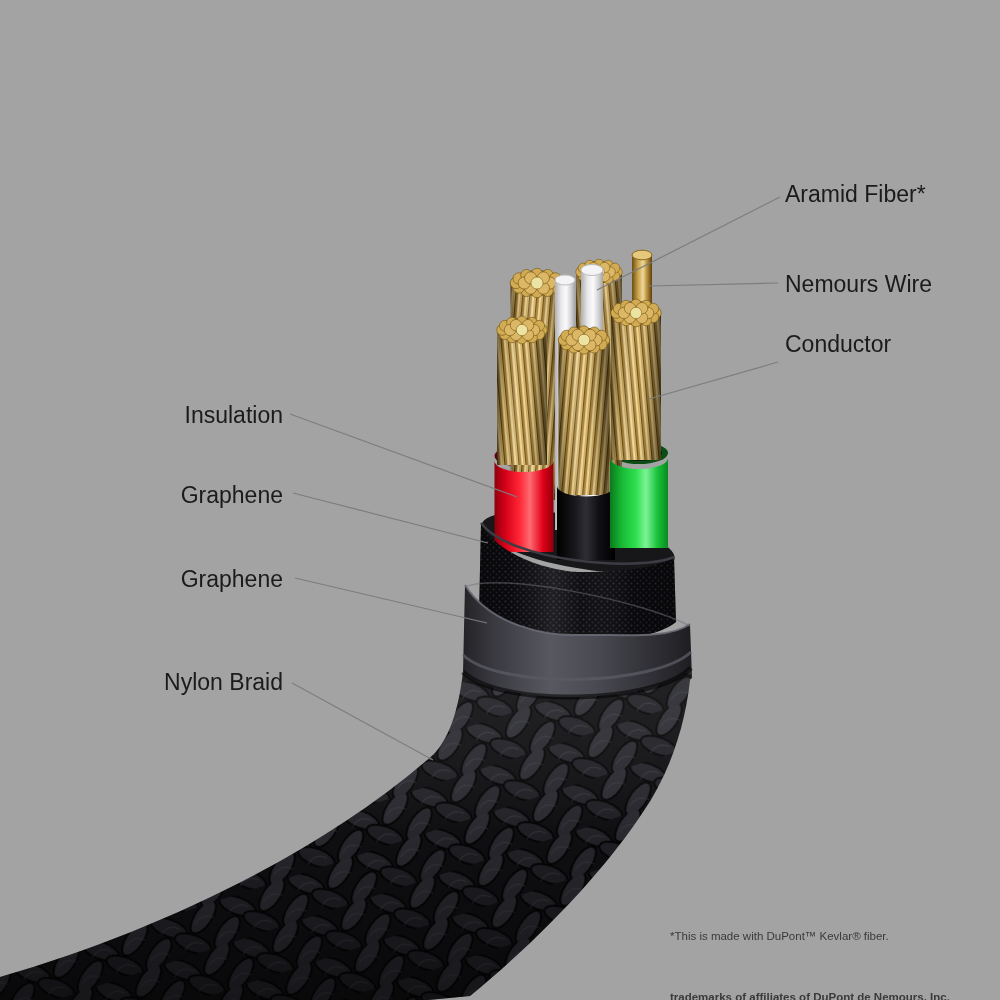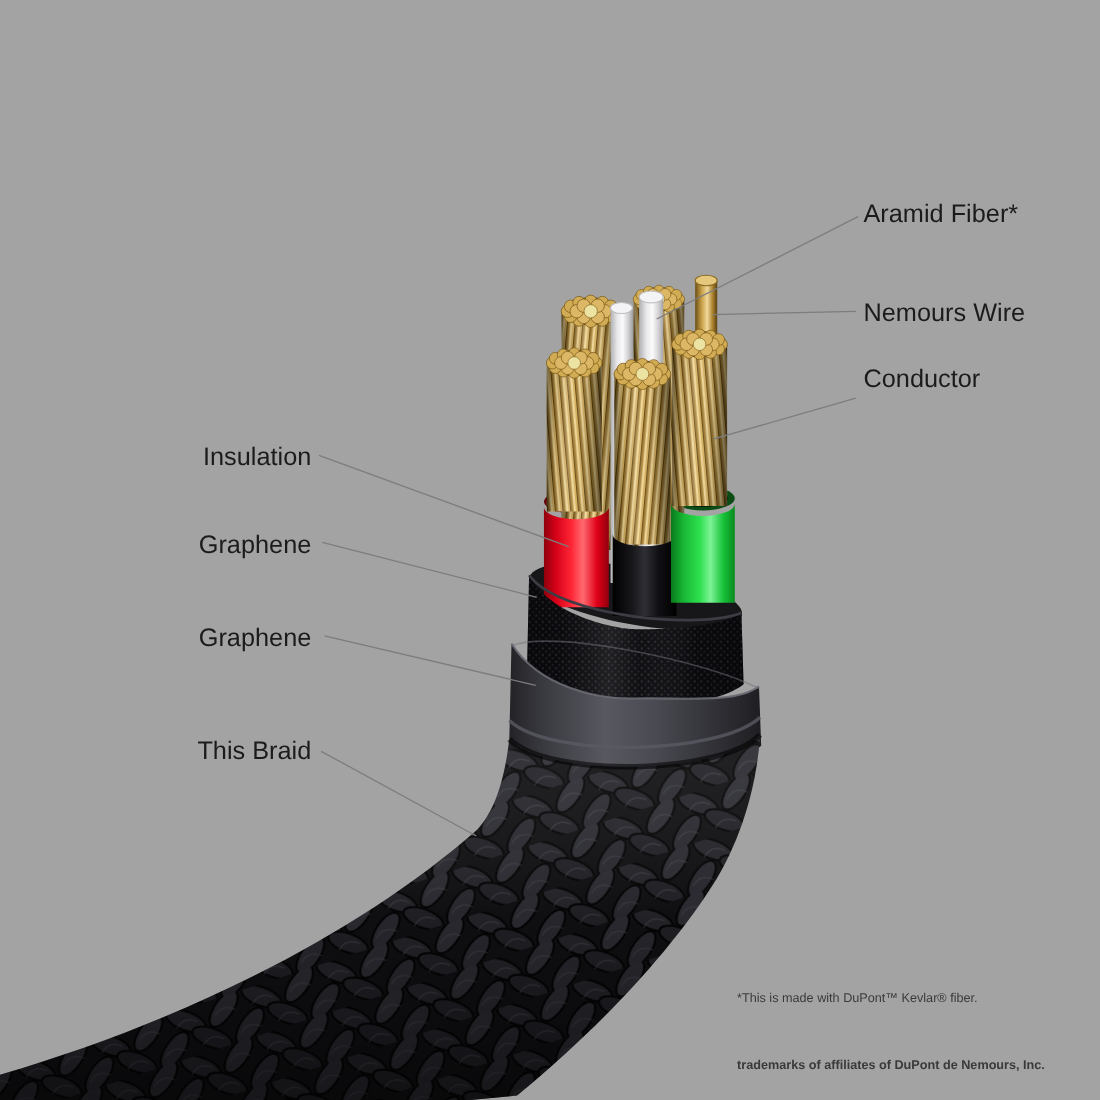--- a/index.html
+++ b/index.html
@@ -2,21 +2,21 @@
 <html><head>
 <meta charset="utf-8">
 <style>
   html,body{margin:0;padding:0;background:#ffffff;}
   .stage{position:relative;width:1000px;height:1000px;background:#a3a3a3;overflow:hidden;
          font-family:"Liberation Sans",sans-serif;}
   .stage svg{position:absolute;left:0;top:0;}
   .lbl{position:absolute;font-size:23px;line-height:1.15;color:#1b1b1d;white-space:nowrap;}
   .lbl-left{left:0;width:283px;text-align:right;}
   .lbl-right{left:785px;text-align:left;}
-  .foot{position:absolute;left:670px;font-size:11.5px;line-height:16px;color:#3a3a3a;white-space:nowrap;}
+  .foot{position:absolute;left:670px;font-size:11.5px;line-height:16px;color:#3a3a3a;white-space:nowrap;margin-top:28px;}
 </style>
 </head>
 <body>
 
 <div class="stage">
 
 <svg width="1000" height="1000" viewBox="0 0 1000 1000">
   <defs>
     <linearGradient id="cylShade" x1="0" y1="0" x2="1" y2="0">
       <stop offset="0" stop-color="rgba(0,0,0,.5)"></stop>
@@ -232,18 +232,18 @@
     <line x1="292" y1="683" x2="433" y2="760"></line>
   </g>
 </svg>
 
 <div class="lbl lbl-right" style="top:181px;">Aramid Fiber*</div>
 <div class="lbl lbl-right" style="top:271px;">Nemours Wire</div>
 <div class="lbl lbl-right" style="top:331px;">Conductor</div>
 <div class="lbl lbl-left" style="top:402px;">Insulation</div>
 <div class="lbl lbl-left" style="top:482px;">Graphene</div>
 <div class="lbl lbl-left" style="top:566px;">Graphene</div>
-<div class="lbl lbl-left" style="top:669px;">This Braid</div>
+<div class="lbl lbl-left" style="top:669px;">Nylon Braid</div>
 
 <div class="foot" style="top:900px;">*This is made with DuPont™ Kevlar® fiber.</div>
 <div class="foot" style="top:961px;font-weight:bold;">trademarks of affiliates of DuPont de Nemours, Inc.</div>
 
 </div>
 
 </body></html>

